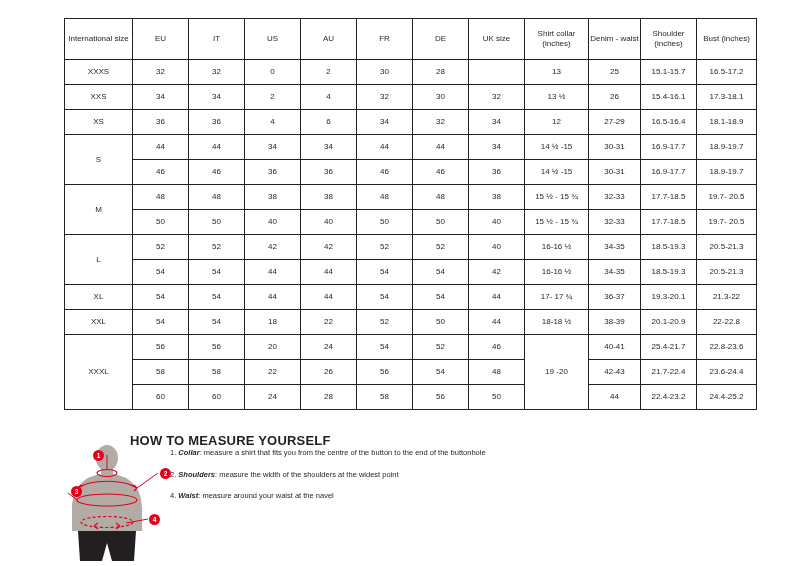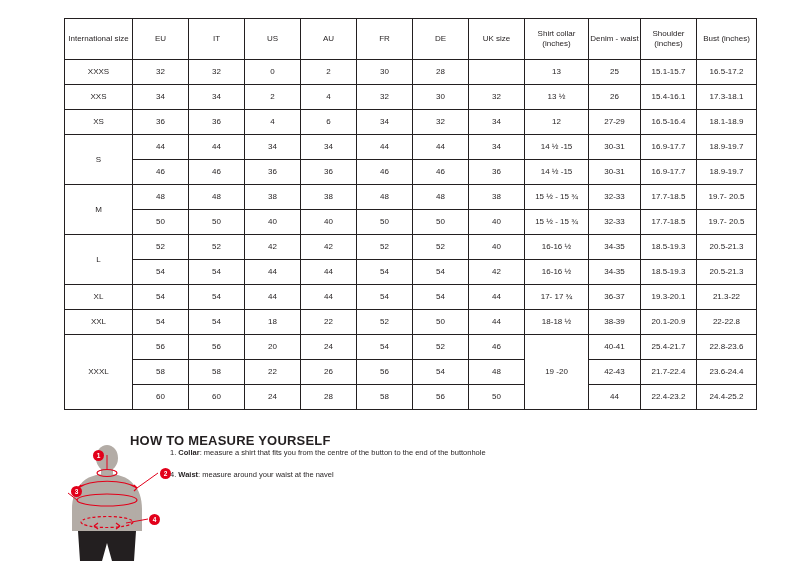--- a/index.html
+++ b/index.html
@@ -70,21 +70,21 @@
     top: 448px;
     width: 470px;
   }
   .howto-list .item {
     font-size: 7.5px;
     line-height: 1.2;
     color: #231f20;
     margin-bottom: 12.5px;
     white-space: nowrap;
   }
-  .howto-list .item b { font-weight: bold; }
+  .howto-list .item b { font-weight: bold; font-style: italic; }
 
   
   .figure {
     position: absolute;
     left: 60px;
     top: 443px;
     width: 110px;
     height: 123px;
   }
   .figure svg { display: block; }
@@ -336,20 +336,24 @@
   </table>
 
   <div class="howto-title">HOW TO MEASURE YOURSELF</div>
 
   <div class="howto-list">
     <div class="item">
       <span>1.</span>
       <b>Collar</b><span>: measure a shirt that fits you from the centre of the button to the end of the buttonhole</span>
     </div>
     <div class="item">
+      <span>2.</span>
+      <b>Shoulders</b><span>: measure the width of the shoulders at the widest point</span>
+    </div>
+    <div class="item">
       <span>4.</span>
       <b>Waist</b><span>: measure around your waist at the navel</span>
     </div>
   </div>
 
   <div class="figure">
     <svg width="110" height="123" viewBox="0 0 110 123" xmlns="http://www.w3.org/2000/svg">
 
       <ellipse cx="47" cy="15" rx="11" ry="13" fill="#b3aca6"></ellipse>
 

